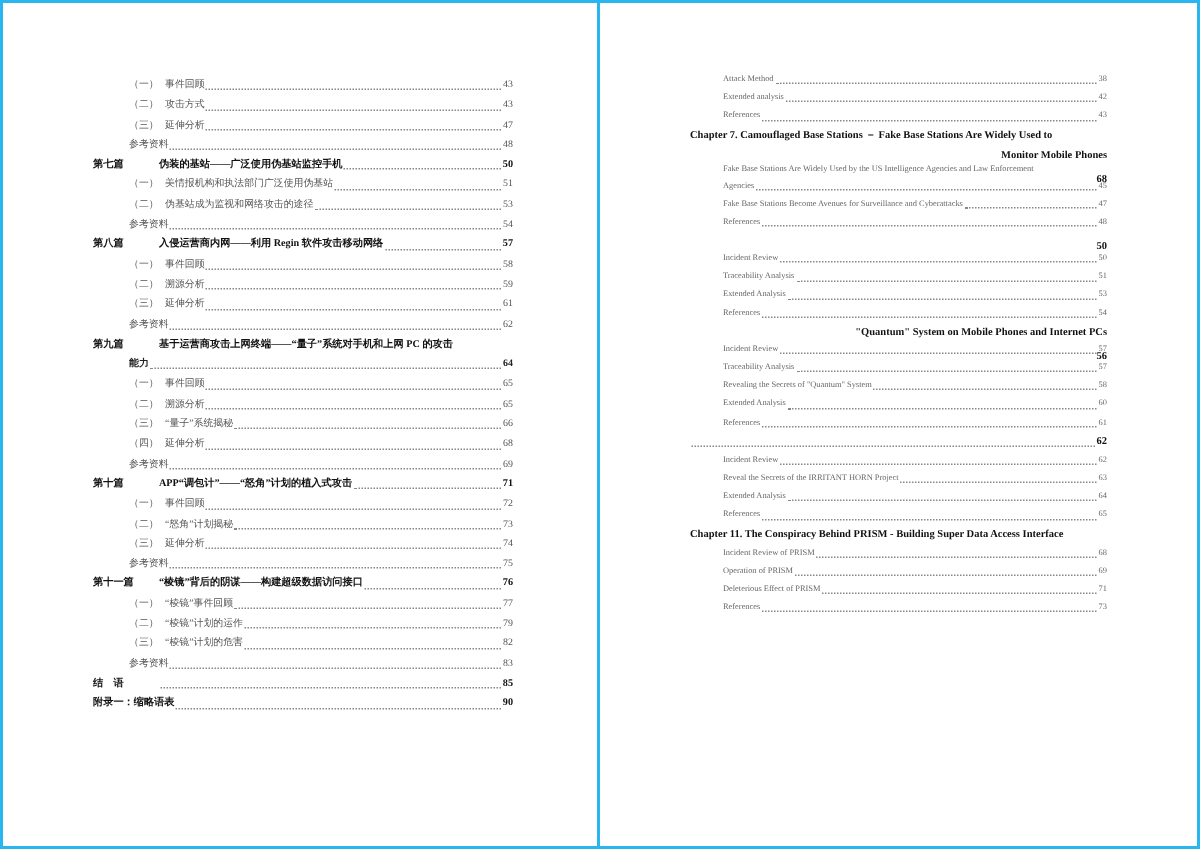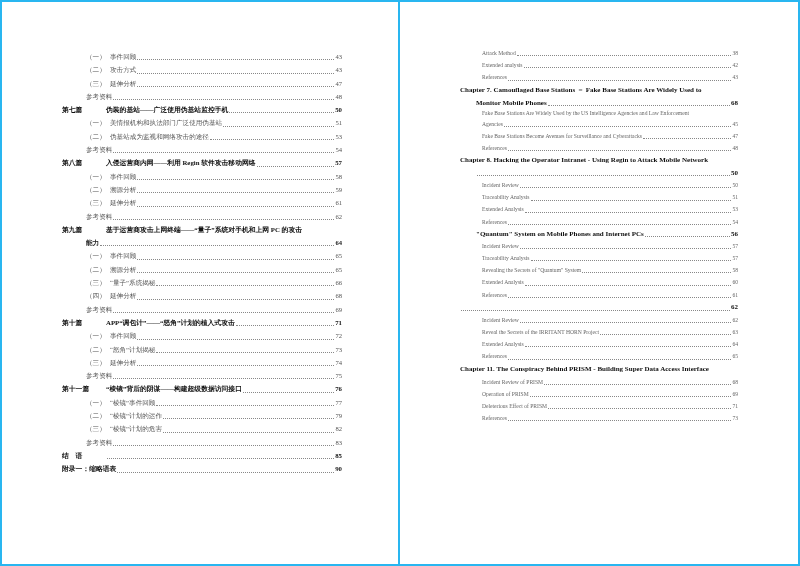--- a/index.html
+++ b/index.html
@@ -20,21 +20,21 @@
   .row .pg { flex:0 0 auto; }
   .left .row.sec { padding-left:24px; color:#555; }
   .left .row.sec .num { width:24px; }
   .left .row.ref { padding-left:24px; color:#555; }
   .left .row.ch { font-weight:bold; color:#111; font-size:6.8px; }
   .left .row.ch .num { width:44px; }
   .left .row.cont { padding-left:24px; font-weight:bold; }
   .right .row { font-size:5.6px; line-height:12.2px; height:12.2px; }
   .right .row.sec { padding-left:22px; color:#666; }
   .right .row.ch { font-weight:bold; font-size:7px; color:#111; line-height:13px; height:13px; }
-  .right .row.cont { padding-left:16px; font-weight:bold; font-size:7px; color:#111; line-height:12px; height:12px; }
+  .right .row.cont { padding-left:16px; font-weight:bold; font-size:7px; color:#111; line-height:12px; height:12px;flex-direction:column; }
   .right .row.sec.wrap { height:9px; line-height:9px; }
 </style>
 </head>
 <body>
 
 <div class="frame"></div>
 <div class="divider"></div>
 
 <div class="page left">
   <div class="toc" id="left-toc">
@@ -262,24 +262,20 @@
       <div class="row sec">
         <span class="lab">Fake Base Stations Become Avenues for Surveillance and Cyberattacks</span>
         <span class="dots"></span>
         <span class="pg">47</span>
       </div>
       <div class="row sec">
         <span class="lab">References</span>
         <span class="dots"></span>
         <span class="pg">48</span>
       </div>
-      <div class="row ch wrap">
-        <span class="lab">Chapter 8. Hacking the Operator Intranet - Using Regin to Attack Mobile Network</span>
-        <span class="pg"></span>
-      </div>
       <div class="row cont">
         <span class="lab"></span>
         <span class="dots"></span>
         <span class="pg">50</span>
       </div>
       <div class="row sec">
         <span class="lab">Incident Review</span>
         <span class="dots"></span>
         <span class="pg">50</span>
       </div>

